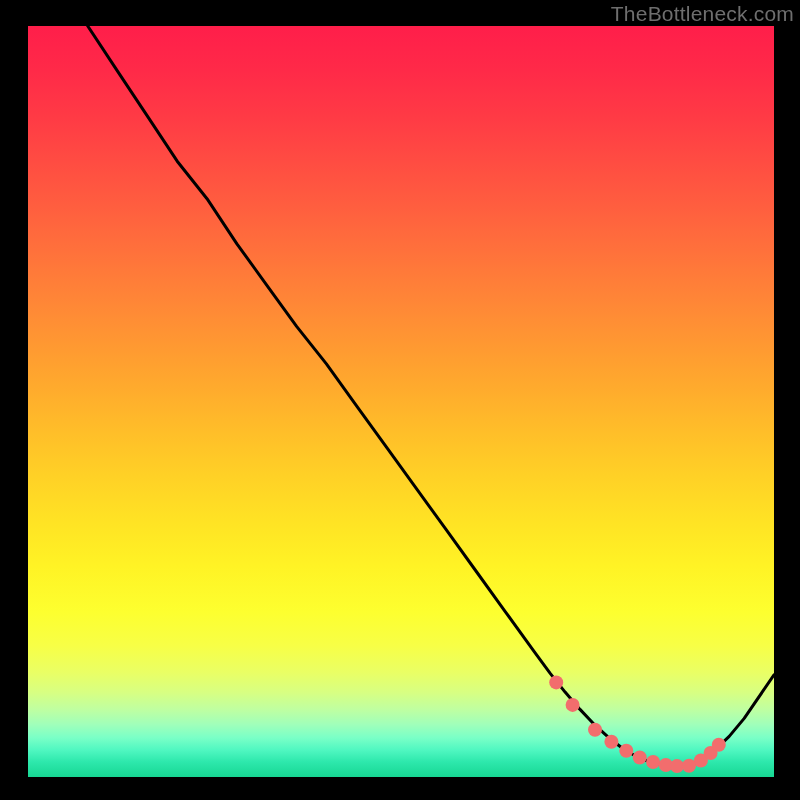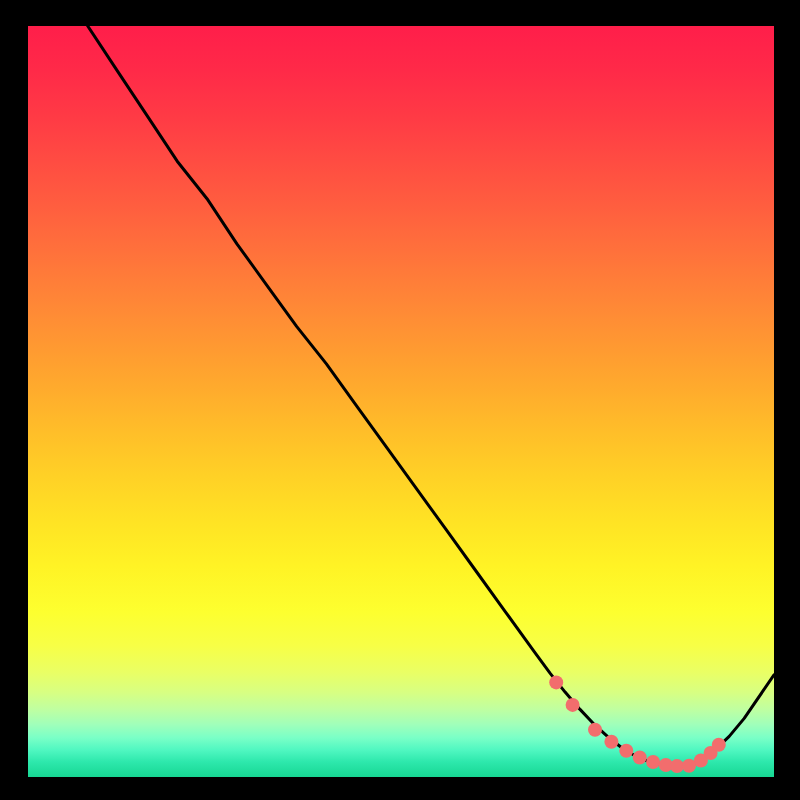--- a/index.html
+++ b/index.html
@@ -38,20 +38,21 @@
     font-family: Arial, Helvetica, sans-serif;
     font-size: 21px;
     letter-spacing: 0.2px;
     user-select: none;
   }
 </style>
 </head>
 <body>
 
 <div class="frame">
+  <div class="watermark">TheBottleneck.com</div>
   <div class="plot">
     <svg viewBox="0 0 746 751">
       <defs>
         <linearGradient id="bg-grad" x1="0" y1="0" x2="0" y2="1">
             <stop offset="0.00%" stop-color="#ff1e4a"></stop>
             <stop offset="6.00%" stop-color="#ff2a48"></stop>
             <stop offset="12.00%" stop-color="#ff3a45"></stop>
             <stop offset="18.00%" stop-color="#ff4c42"></stop>
             <stop offset="24.00%" stop-color="#ff5e3f"></stop>
             <stop offset="30.00%" stop-color="#ff713b"></stop>

